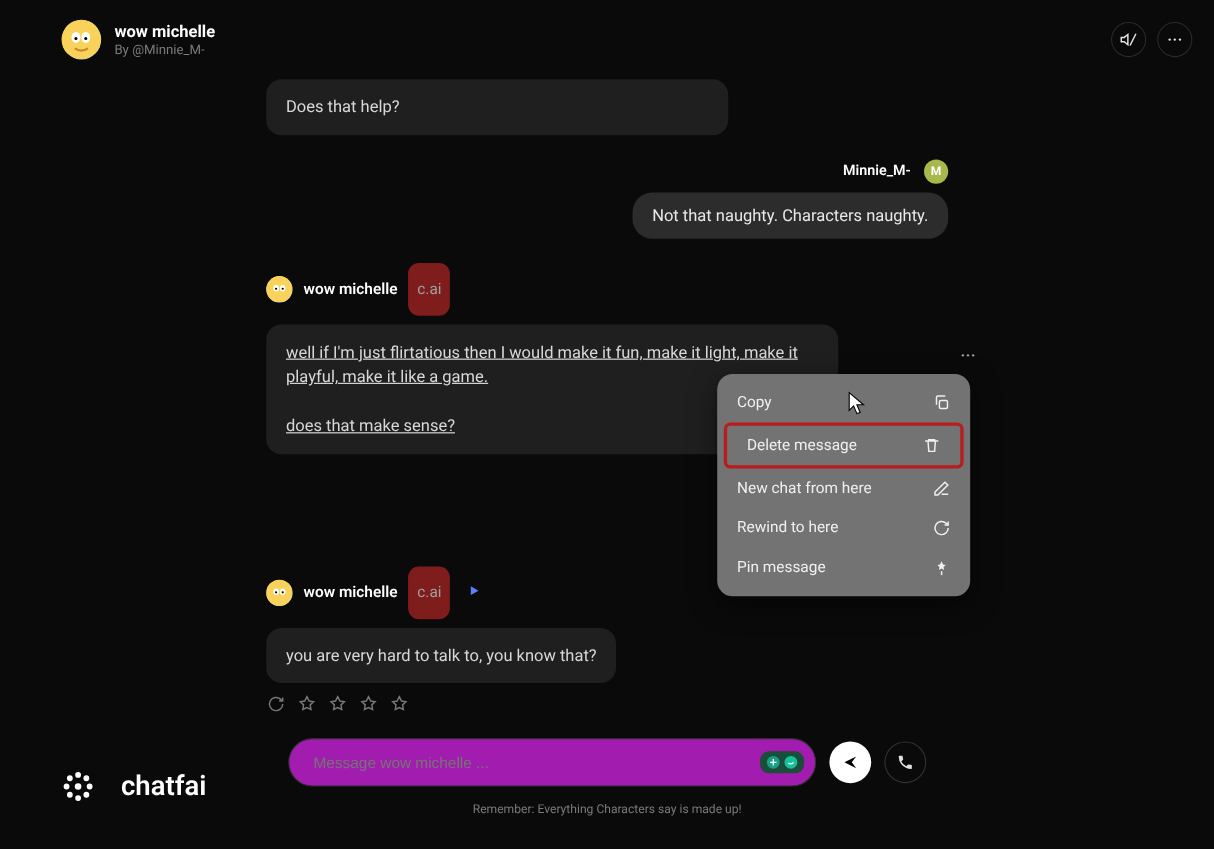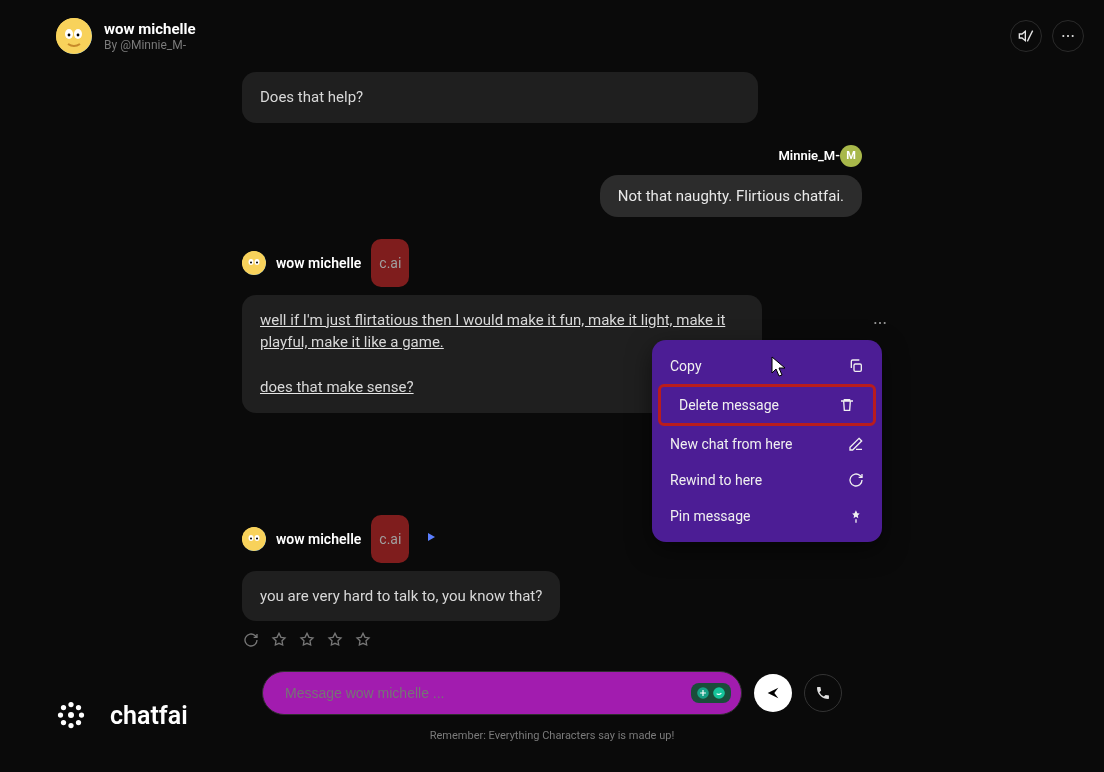--- a/index.html
+++ b/index.html
@@ -44,24 +44,24 @@
 .bot-name { font-size:14px; font-weight:600; color:#fff; }
 .cai-badge {
   font-size:14px; color:#a0a0a0; background:#7f1d1d;
   padding:16px 8px; border-radius:10px;
 }
 .msg-bubble {
   background:#1f1f1f; border-radius:14px;
   padding:14px 18px; font-size:15px; line-height:1.5;
   color:#d8d8d8;
 }
-.msg-0 .msg-bubble { width:516px; margin-left:0; }
+.msg-0 .msg-bubble { width:420px; margin-left:0; }
 .msg-2 .msg-bubble { width:520px; margin-left:0; }
 .msg-4 .msg-bubble { display:inline-block; margin-left:0; }
-.user-row { display:flex; justify-content:flex-end; align-items:center; gap:0; margin-bottom:8px; }
+.user-row { display:flex; justify-content:flex-end; align-items:center; gap:12px; margin-bottom:8px; }
 .user-label { font-size:13px; font-weight:600; color:#fff; }
 .user-avatar {
   width:22px; height:22px; border-radius:50%;
   background:#a8b84a; color:#fff;
   display:flex; align-items:center; justify-content:center;
   font-size:11px; font-weight:700;
 }
 .user-bubble-wrap { display:flex; justify-content:flex-end; }
 .user-bubble {
   background:#2c2c2c; border-radius:18px;
@@ -69,21 +69,21 @@
 }
 .ellipsis-trigger {
   position:absolute; right:0; top:0;
   width:28px; height:28px; display:flex;
   align-items:center; justify-content:center;
   color:#a0a0a0; cursor:pointer;
 }
 .msg-wrap { position:relative;text-decoration:underline; }
 .context-menu {
   position:absolute; left:410px; top:45px;
-  width:230px; background:#4c1d95; border-radius:14px;
+  width:230px; background:#737373; border-radius:14px;
   padding:8px 0; box-shadow:0 8px 24px rgba(0,0,0,.5);
   z-index:30;
 }
 .ctx-item {
   display:flex; align-items:center; justify-content:space-between;
   padding:10px 18px; font-size:14px; color:#f0f0f0;
   cursor:pointer;
 }
 .ctx-highlight {
   border:3px solid #b91c1c; border-radius:6px;
@@ -181,21 +181,21 @@
   <div class="msg-block msg-0">
     <div class="msg-bubble">Does that help?</div>
   </div>
 
   <div class="msg-block">
     <div class="user-row">
       <span class="user-label">Minnie_M-</span>
       <div class="user-avatar">M</div>
     </div>
     <div class="user-bubble-wrap">
-      <div class="user-bubble">Not that naughty. Flirtious chatfai.</div>
+      <div class="user-bubble">Not that naughty. Characters naughty.</div>
     </div>
   </div>
 
   <div class="msg-block msg-2">
     <div class="bot-head">
       <div class="avatar-sm">
         <svg viewBox="0 0 24 24" width="24" height="24">
             <circle cx="12" cy="12" r="12" fill="#f8d25b"></circle>
             <ellipse cx="9" cy="11" rx="2.5" ry="3" fill="#fff"></ellipse>
             <ellipse cx="15" cy="11" rx="2.5" ry="3" fill="#fff"></ellipse>

